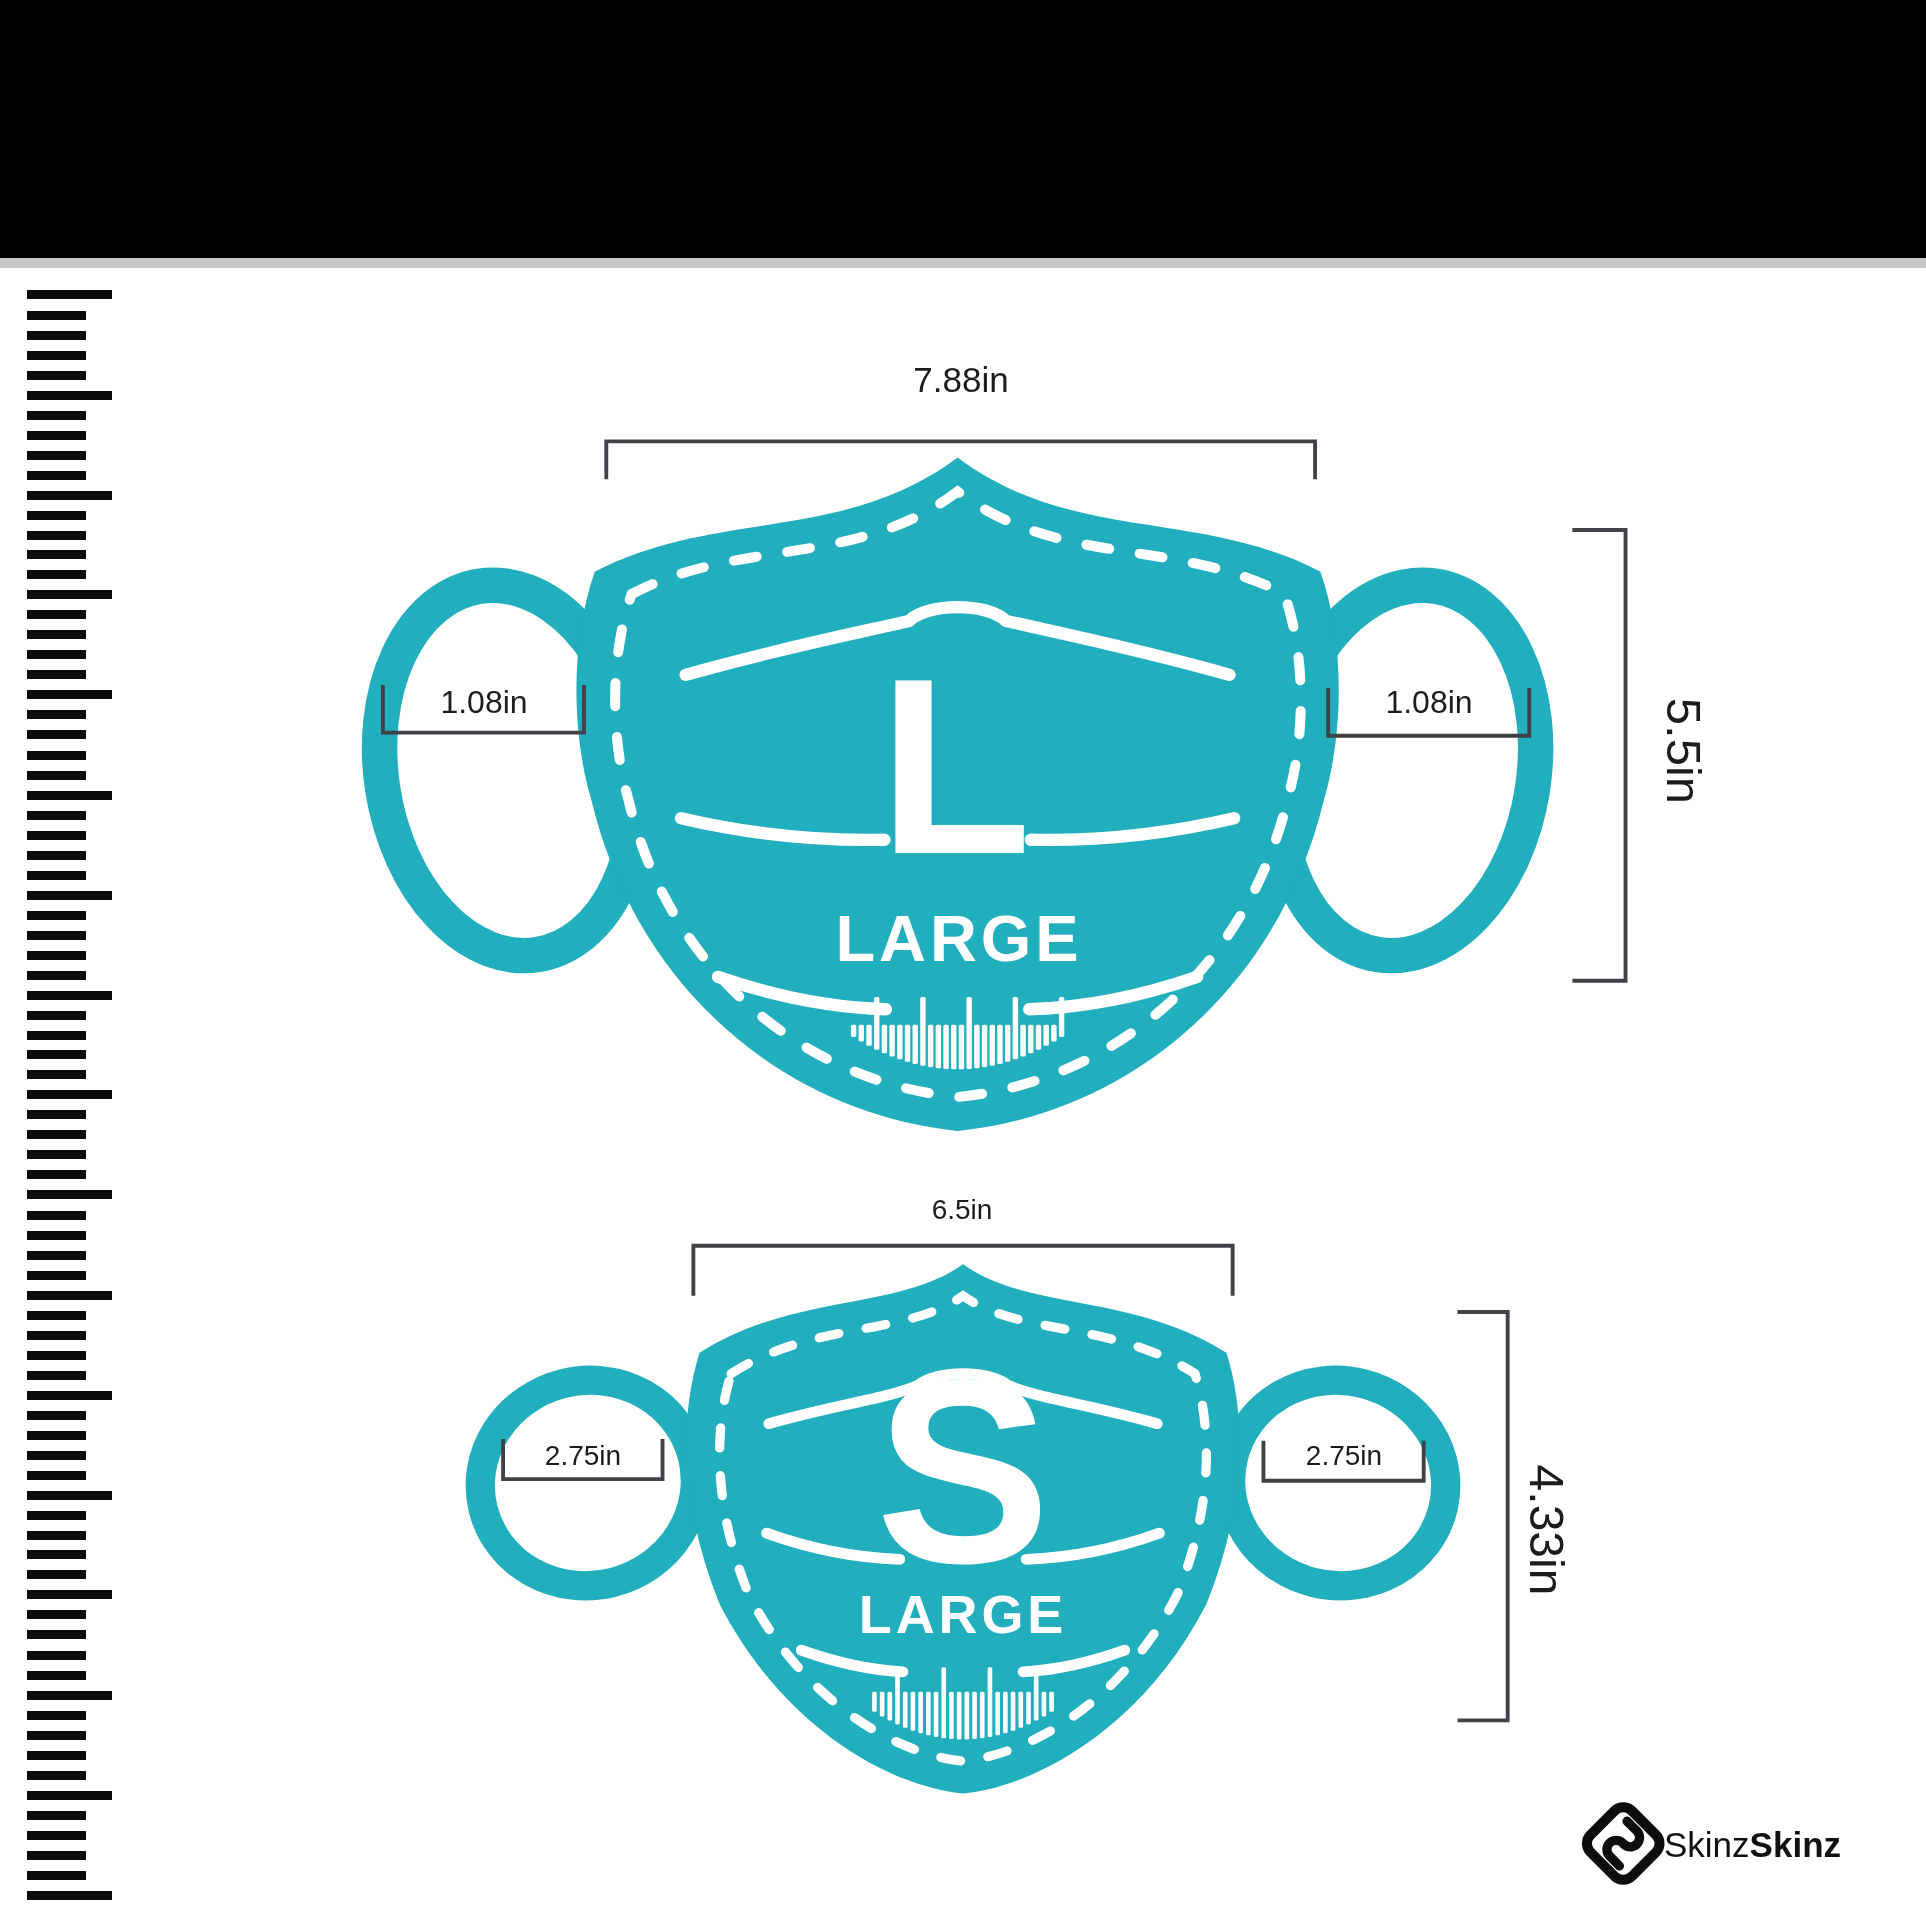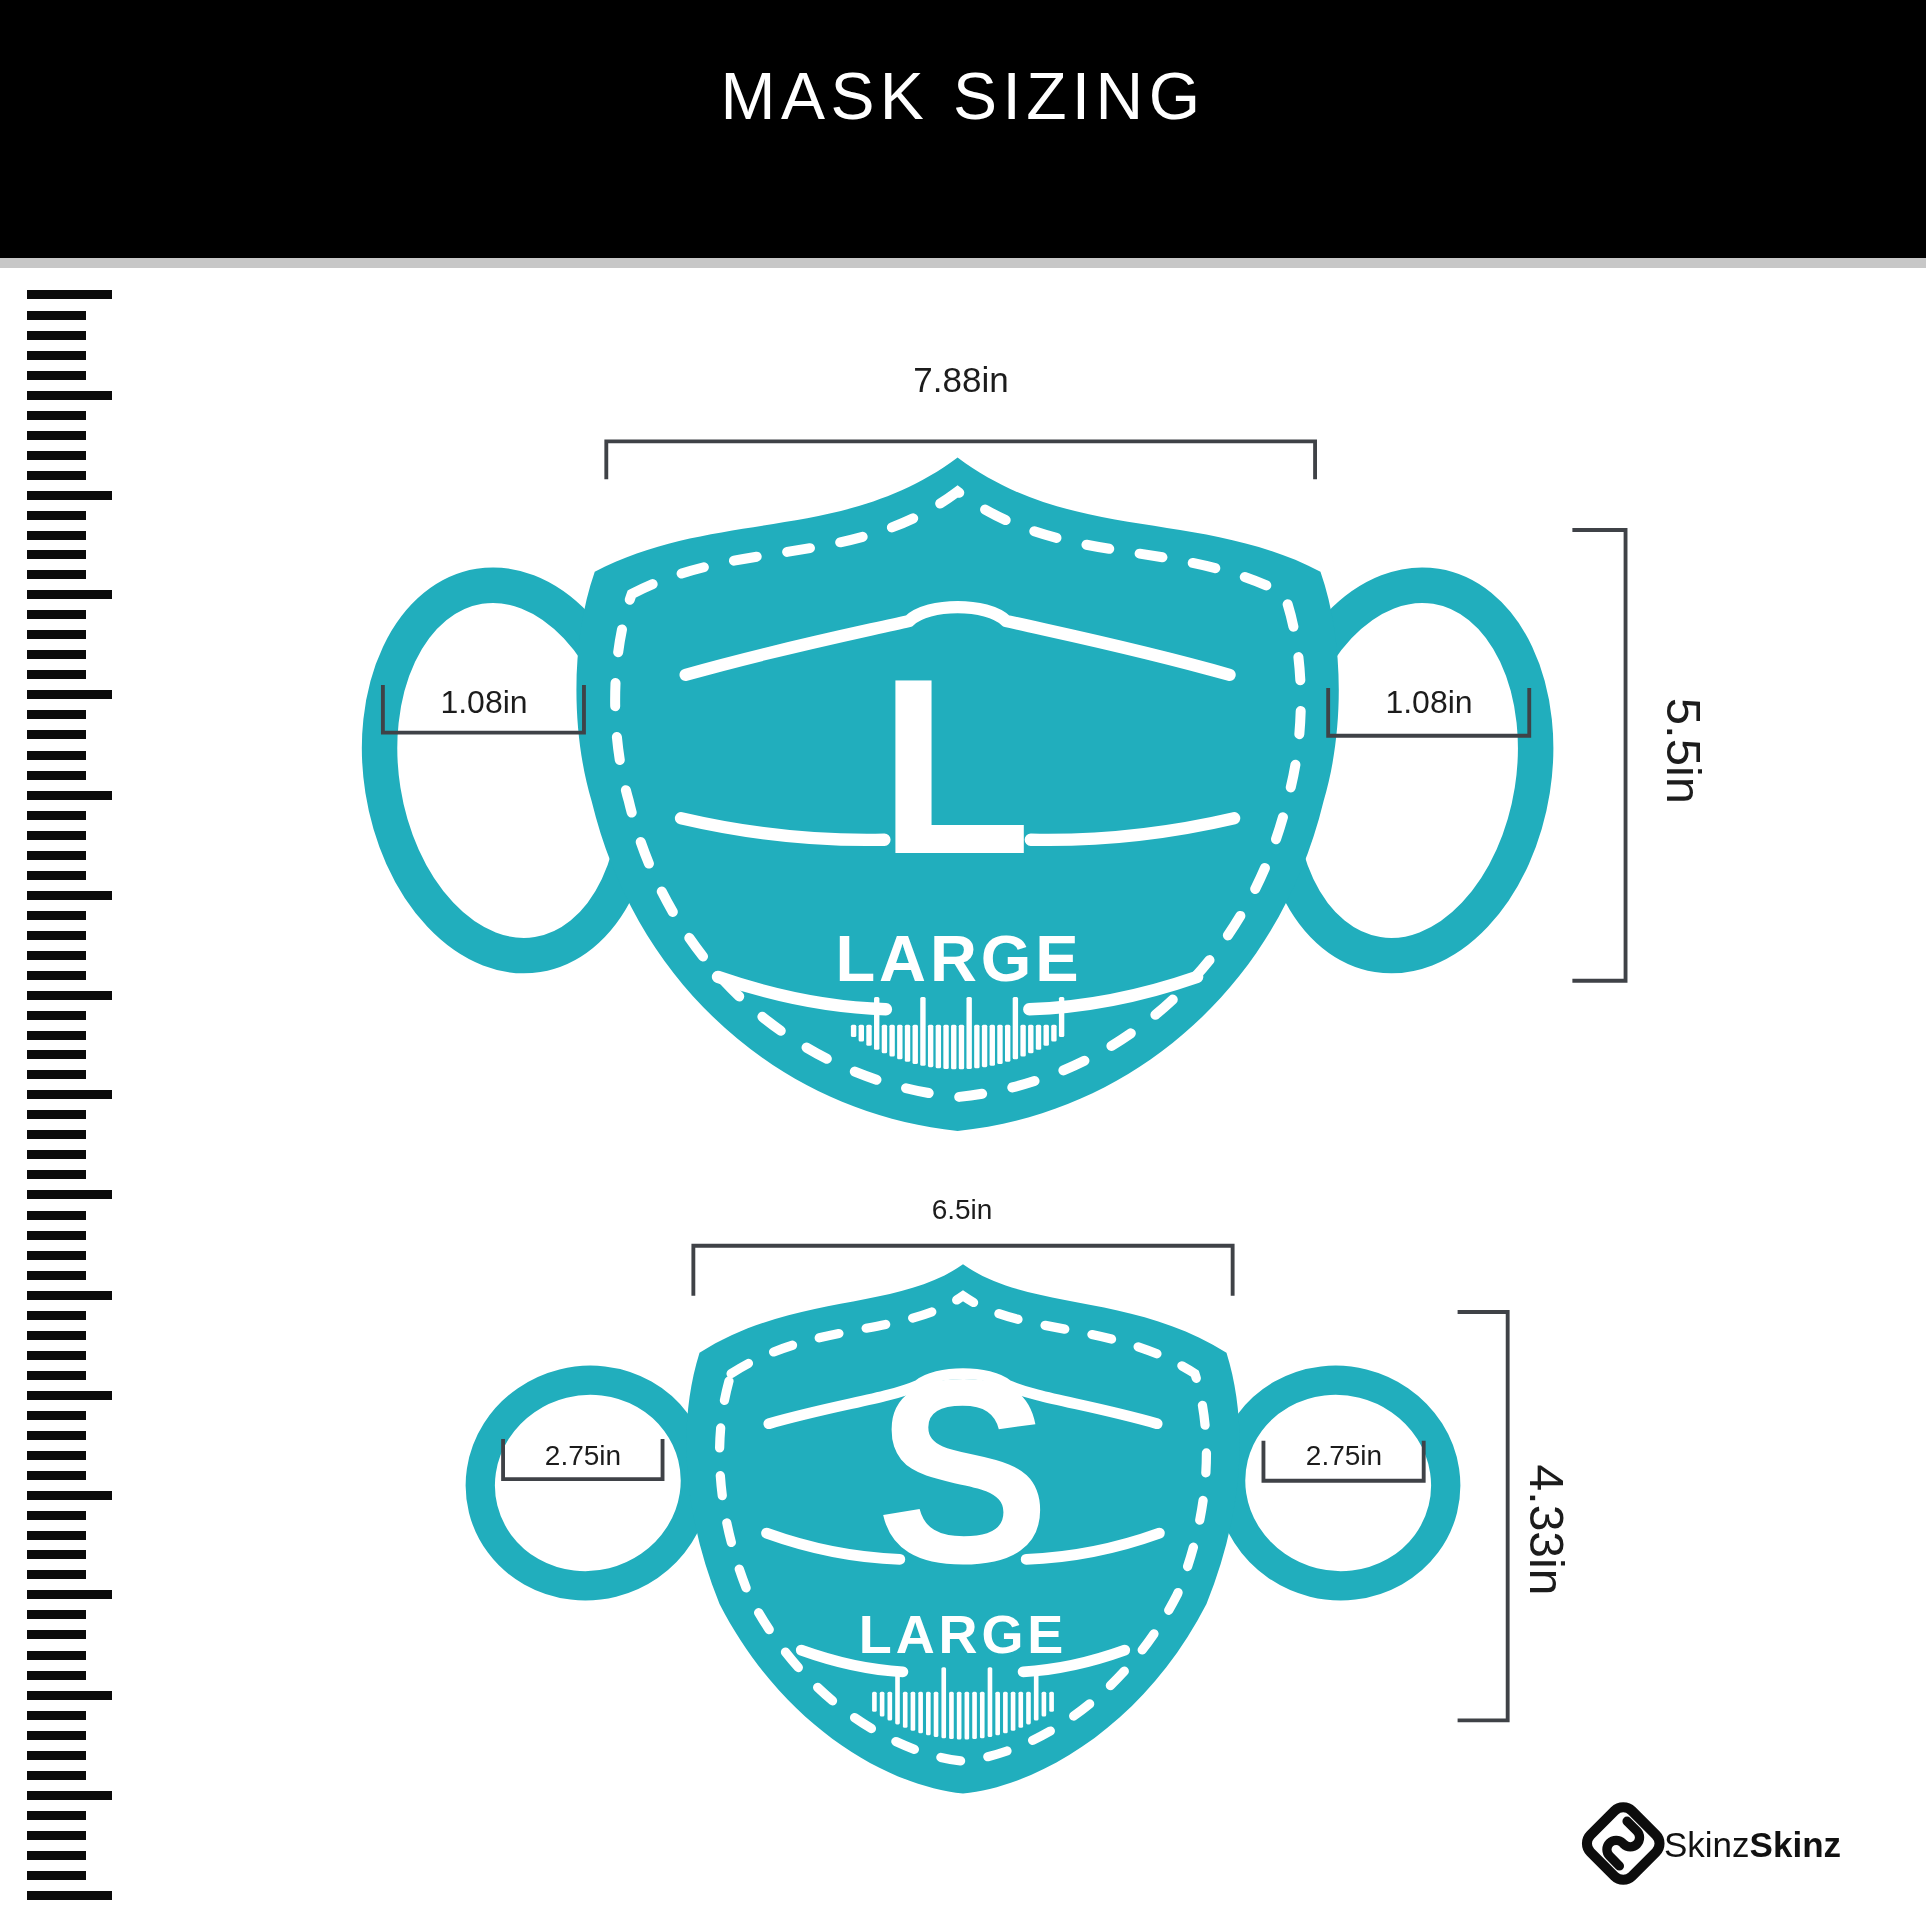--- a/index.html
+++ b/index.html
@@ -23,37 +23,36 @@
     position:absolute;transform:translate(-50%,-50%);
     color:#1c1c1c;white-space:nowrap;font-weight:400;
   }
   .dim-label.v{transform:translate(-50%,-50%) rotate(90deg);}
   .mask-letter{
     position:absolute;transform:translate(-50%,-50%);
     color:#fff;font-weight:700;line-height:1;
   }
   .mask-word{
     position:absolute;transform:translate(-50%,-50%);
-    color:#fff;font-weight:700;letter-spacing:3.9px;line-height:1;white-space:nowrap;margin-top:20px;
+    color:#fff;font-weight:700;letter-spacing:3.9px;line-height:1;white-space:nowrap;
   }
   svg.art{position:absolute;left:0;top:0;}
   .brand{
     position:absolute;left:1664px;top:1845px;transform:translate(0,-50%);
     font-size:35px;color:#111;white-space:nowrap;
   }
   .brand .bold{font-weight:700;}
 </style>
 </head>
 <body>
 
 <div class="canvas">
 
   <div class="header"></div>
   <div class="divider"></div>
-  <div class="title-line1">MASK SIZING</div>
 
   <div class="ruler" id="ruler">
       <div class="tick" style="top: 290px; width: 85px;"></div>
       <div class="tick" style="top: 311px; width: 59px;"></div>
       <div class="tick" style="top: 331px; width: 59px;"></div>
       <div class="tick" style="top: 351px; width: 59px;"></div>
       <div class="tick" style="top: 371px; width: 59px;"></div>
       <div class="tick" style="top: 391px; width: 85px;"></div>
       <div class="tick" style="top: 411px; width: 59px;"></div>
       <div class="tick" style="top: 431px; width: 59px;"></div>

